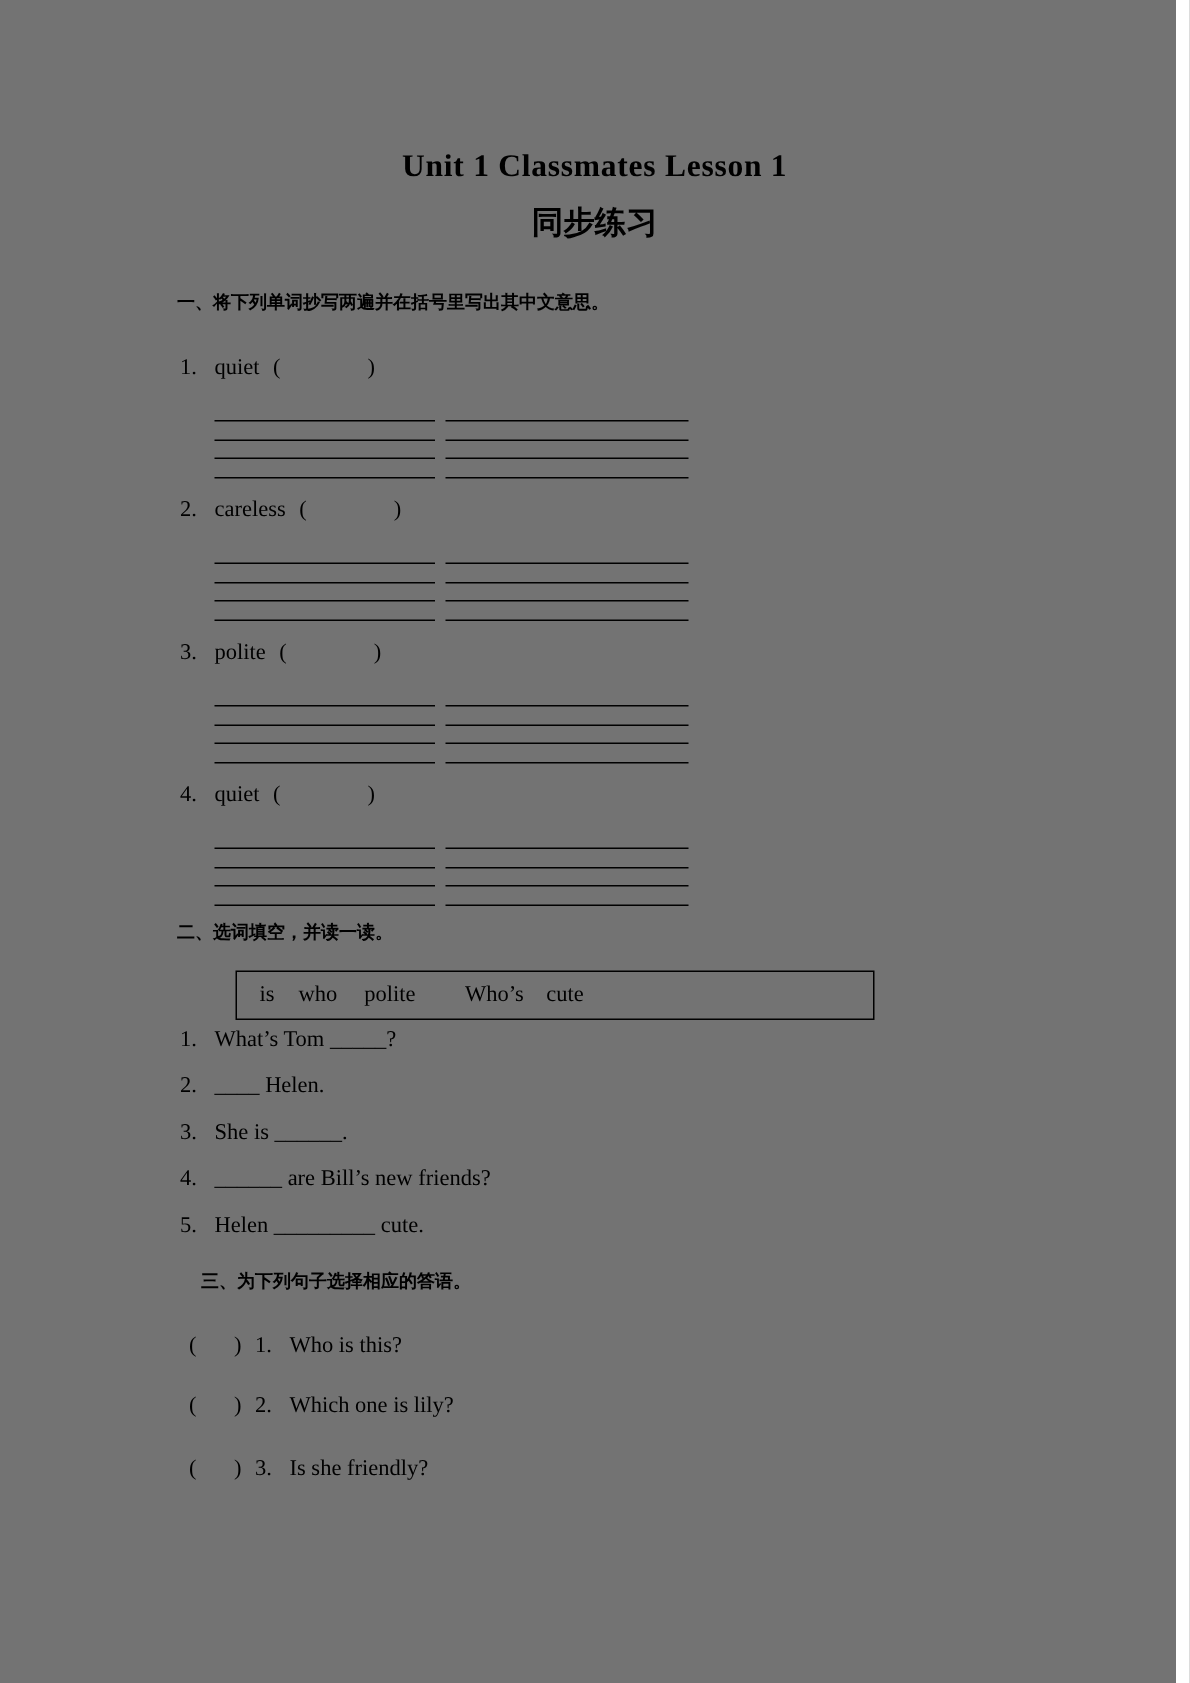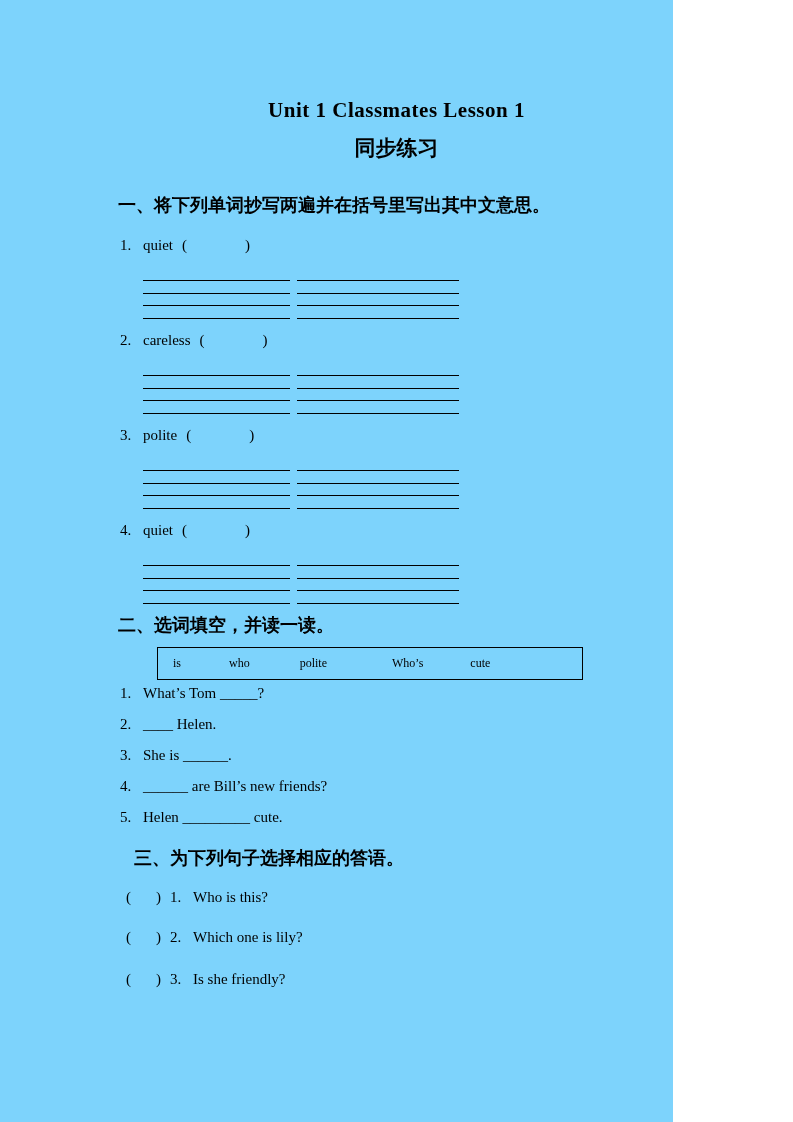--- a/index.html
+++ b/index.html
@@ -1,20 +1,20 @@
 <!DOCTYPE html>
 <html><head>
 <meta charset="utf-8">
 <style>
   html, body { margin: 0; padding: 0; background: #ffffff; }
   .page {
     position: relative;
-    width: 673px;
+    width: 784px;
     height: 1122px;
-    background: #7dd3fc;
+    background: #737373;
     color: #000;
     font-family: "Liberation Serif", "DejaVu Serif", serif;
     overflow: hidden;
   }
   .centered {
     position: absolute;
     left: 0;
     width: 793px;
     text-align: center;
     white-space: nowrap;
@@ -28,21 +28,21 @@
   }
   .doc-subtitle {
     top: 134px;
     font-size: 21px;
     font-weight: bold;
     font-family: "Liberation Sans", "DejaVu Sans", sans-serif;
   }
   .sec-head {
     position: absolute;
     left: 118px;
-    font-size: 18px;
+    font-size: 12px;
     font-weight: bold;
     white-space: nowrap;
     font-family: "Liberation Sans", "DejaVu Sans", sans-serif;
   }
   .sh1 { top: 193px; }
   .sh2 { top: 613px; }
   .sh3 { top: 846px; margin-left: 16px; }
 
   .word-item {
     position: absolute;
@@ -79,22 +79,21 @@
     position: absolute;
     left: 157px;
     top: 647px;
     width: 426px;
     height: 33px;
     box-sizing: border-box;
     border: 1.5px solid #000;
     display: flex;
     align-items: center;
     padding-left: 15px;
-    font-size: 12px;
-    gap: 32px;
+    font-size: 15px;
   }
   .bank .bw0 { margin-right: 16px; }
   .bank .bw1 { margin-right: 18px; }
   .bank .bw2 { margin-right: 33px; }
   .bank .bw3 { margin-right: 15px; }
 
   .sentence {
     position: absolute;
     left: 120px;
     font-size: 15px;

